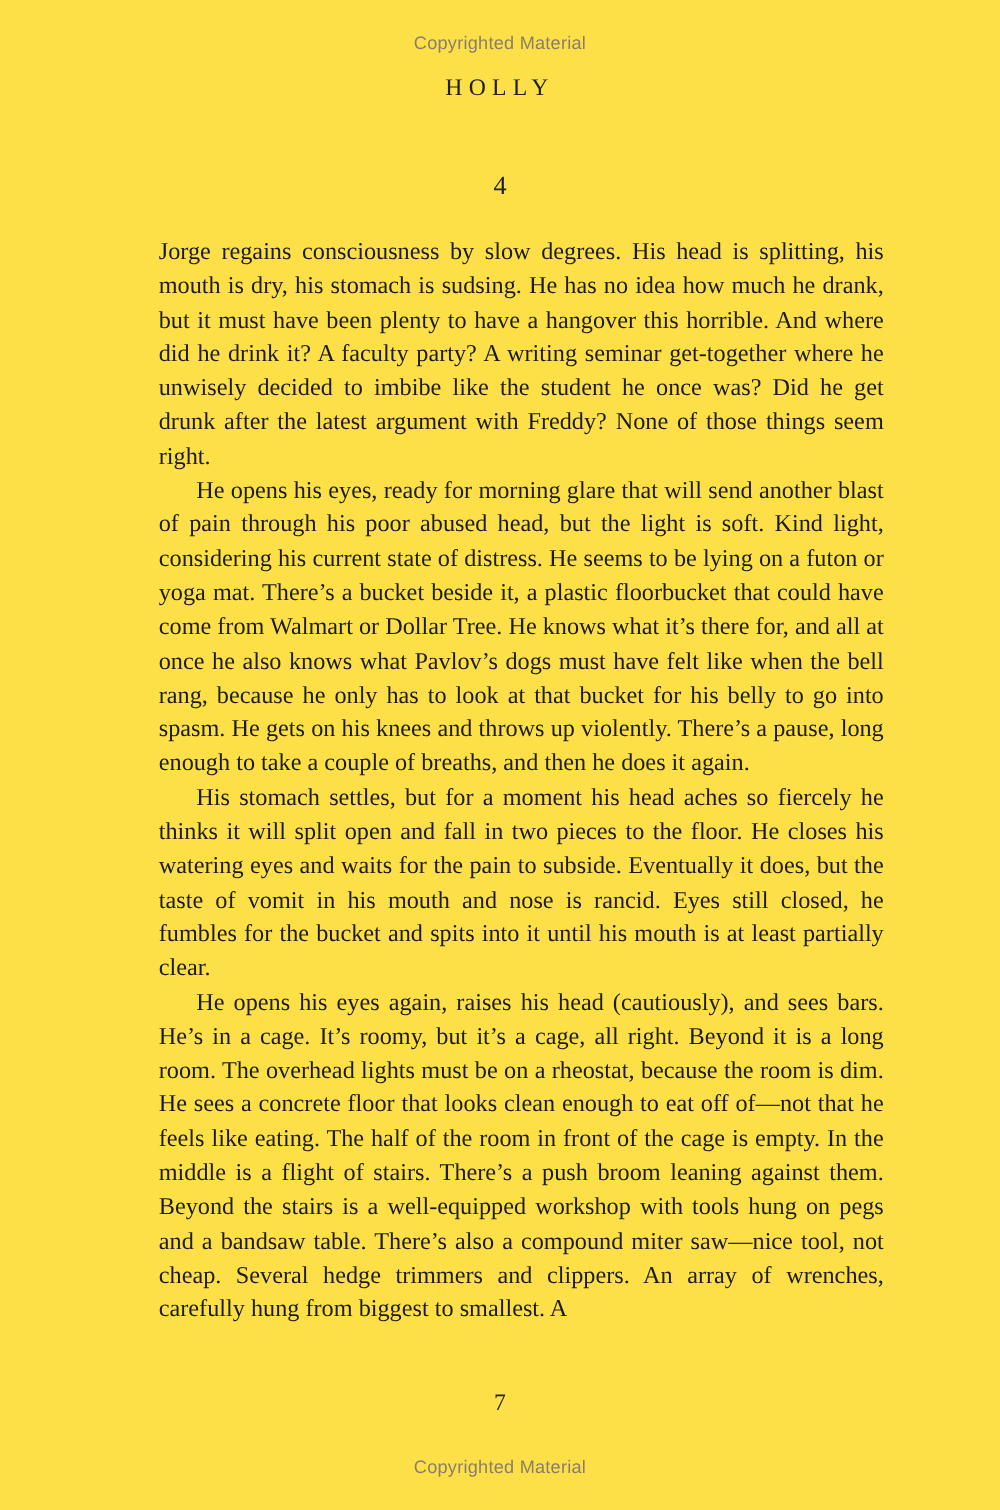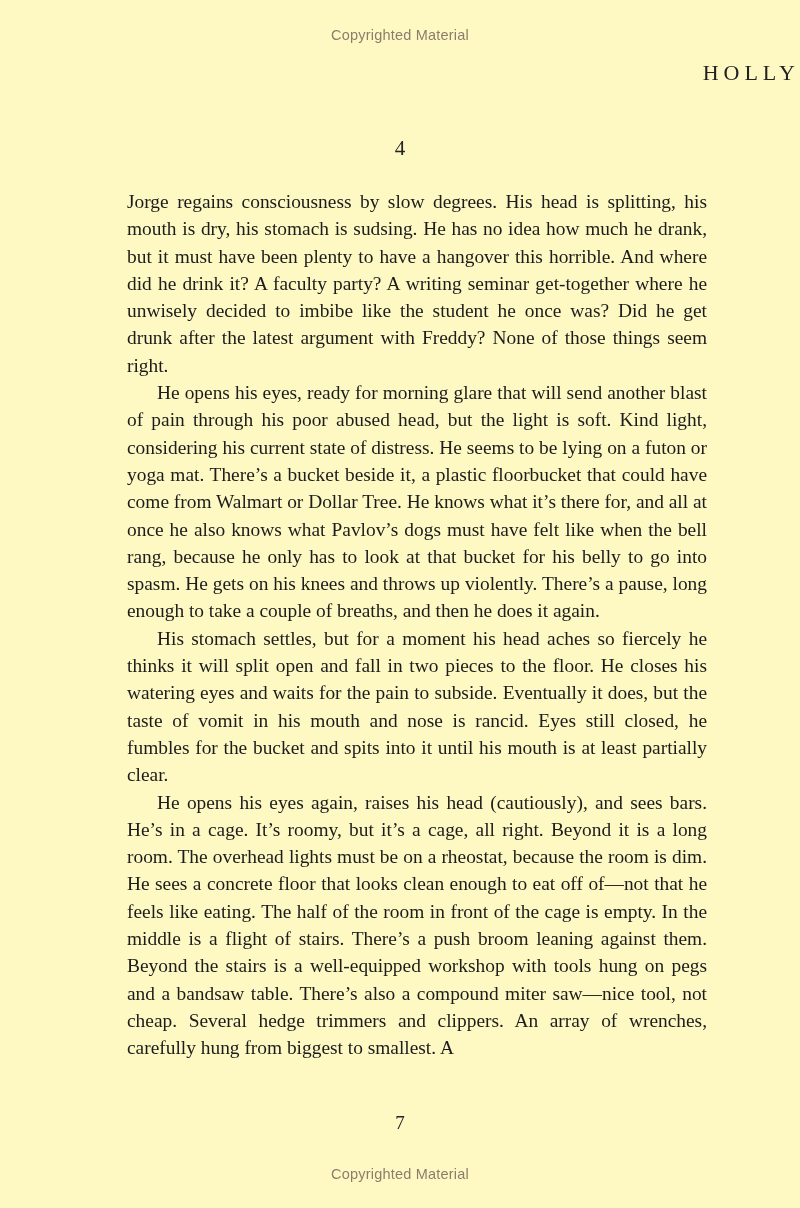--- a/index.html
+++ b/index.html
@@ -4,21 +4,21 @@
 <style>
   html, body {
     margin: 0;
     padding: 0;
     background: #ffffff;
   }
   .page {
     position: relative;
     width: 800px;
     height: 1208px;
-    background: #fef9c3;
+    background: #fde047;
     overflow: hidden;
     font-family: "Liberation Serif", "DejaVu Serif", serif;
     color: #1c1c1c;
   }
   .notice {
     position: absolute;
     left: 0;
     width: 100%;
     text-align: center;
     font-family: "Liberation Sans", "DejaVu Sans", sans-serif;
@@ -27,22 +27,22 @@
     color: #8c7d6b;
     letter-spacing: 0.2px;
   }
   .notice.top { top: 27px; }
   .notice.bottom { top: 1166px; }
   .book-title {
     position: absolute;
     top: 60px;
     left: 0;
     width: 100%;
-    text-align: right;
-    font-size: 22px;
+    text-align: center;
+    font-size: 19px;
     letter-spacing: 5px;
     color: #222222;
   }
   .chapter-number {
     position: absolute;
     top: 136px;
     left: 0;
     width: 100%;
     text-align: center;
     font-size: 21px;

